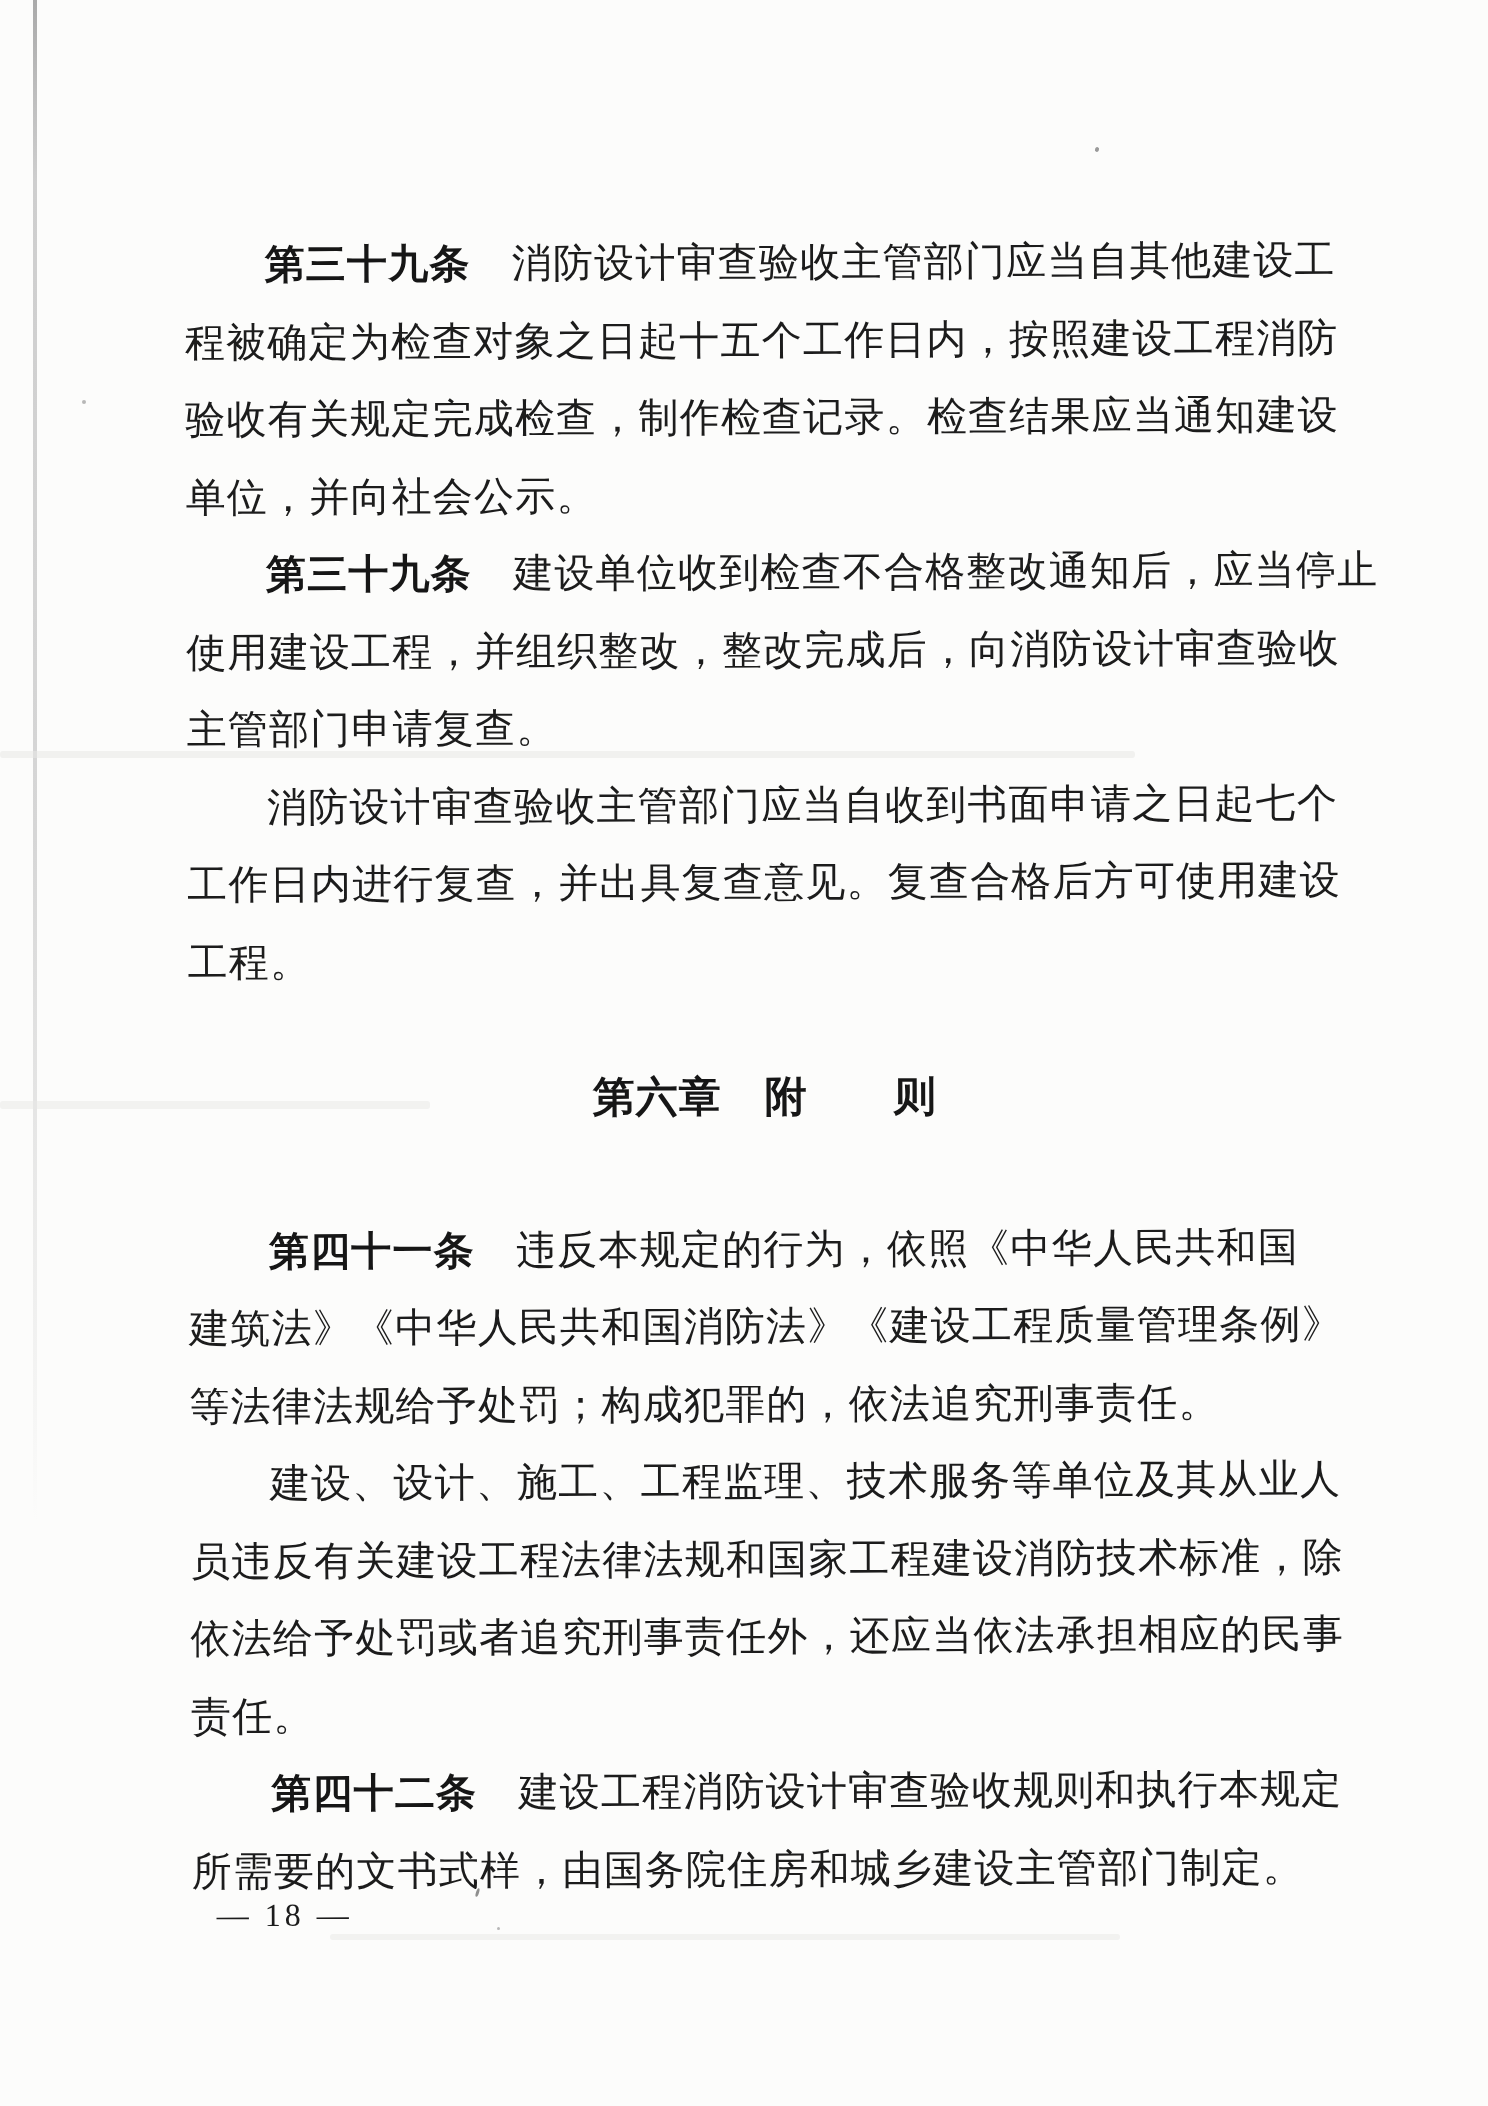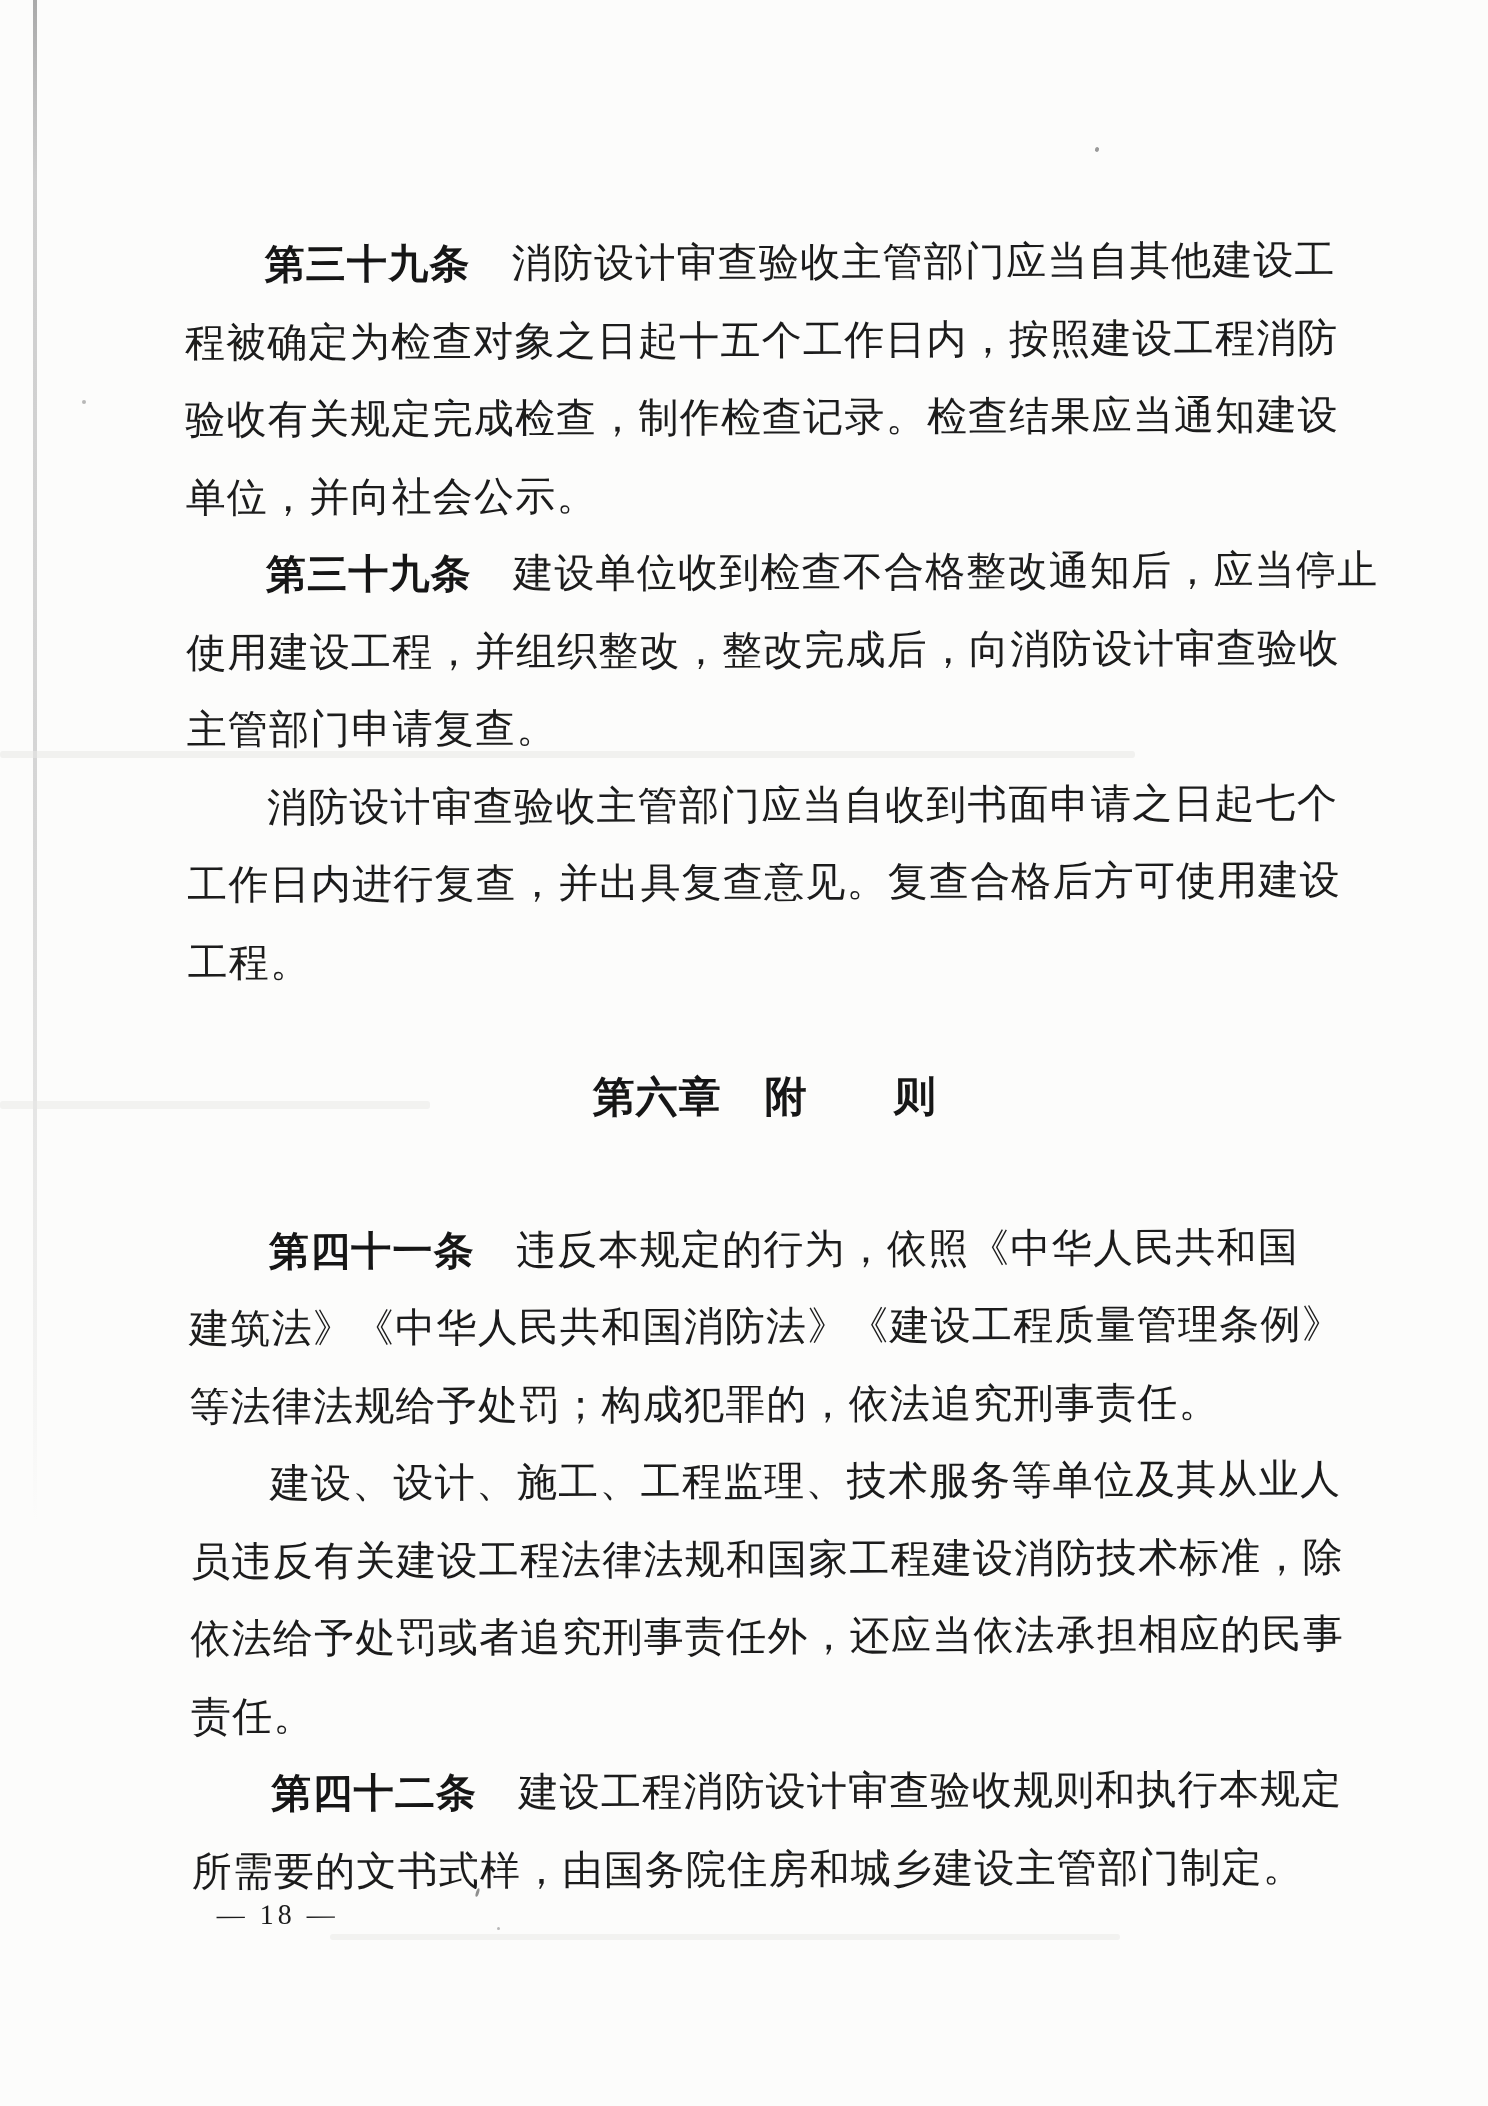--- a/index.html
+++ b/index.html
@@ -46,21 +46,21 @@
   .chapter-heading{
     text-align:center;
     font-weight:700;color:#161616;
     line-height:77.5px;height:77.5px;
     margin-top:60px;margin-bottom:74px;
     font-size:42px;letter-spacing:1px;
     white-space:nowrap;
   }
   .page-number{
     position:absolute;left:213px;top:1893px;
-    font-size:28px;line-height:40px;letter-spacing:4px;
+    font-size:32px;line-height:40px;letter-spacing:4px;
     color:#1c1c1c;white-space:nowrap;
   }
 </style>
 </head>
 <body>
 
 <div class="page">
 
   <div class="edge-line"></div>
   <div class="smudge s1"></div>

